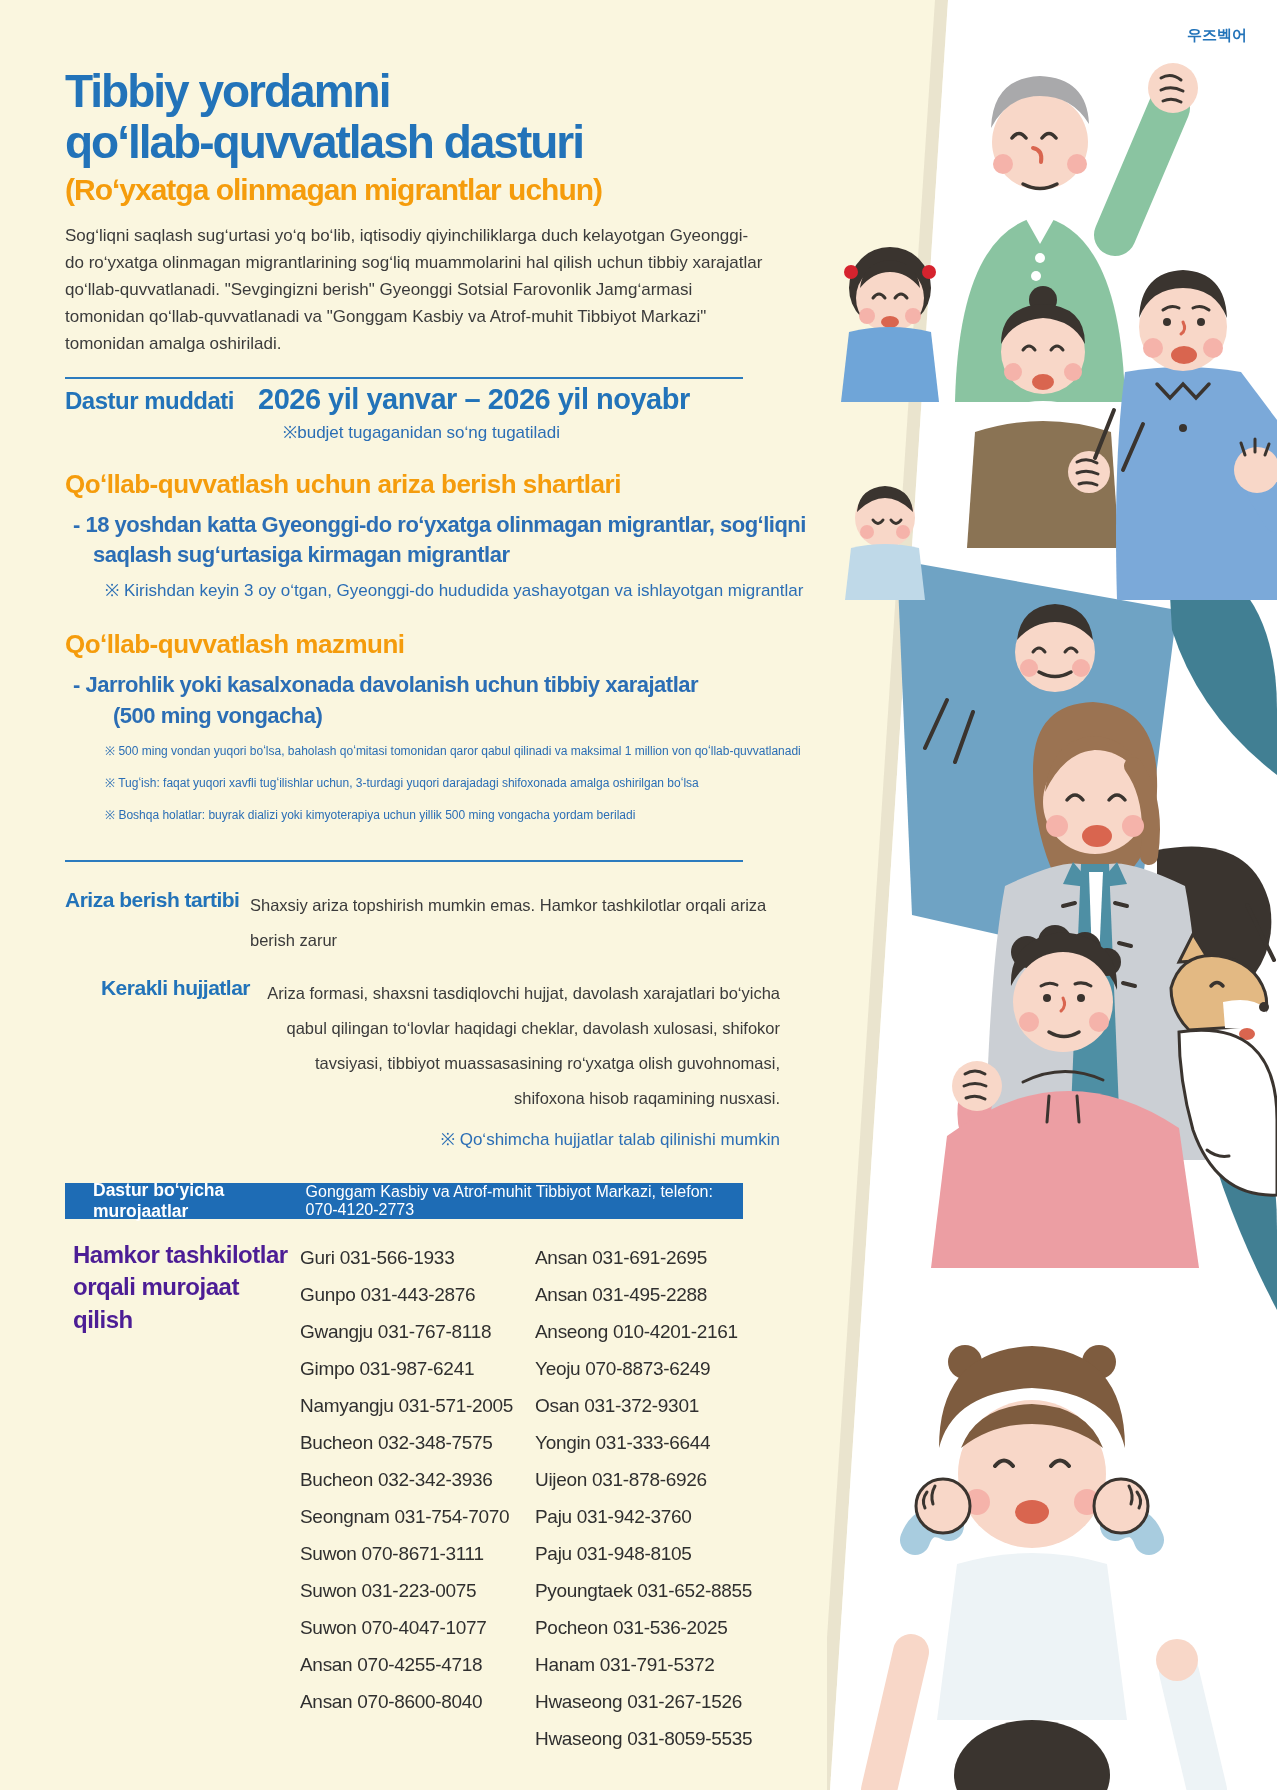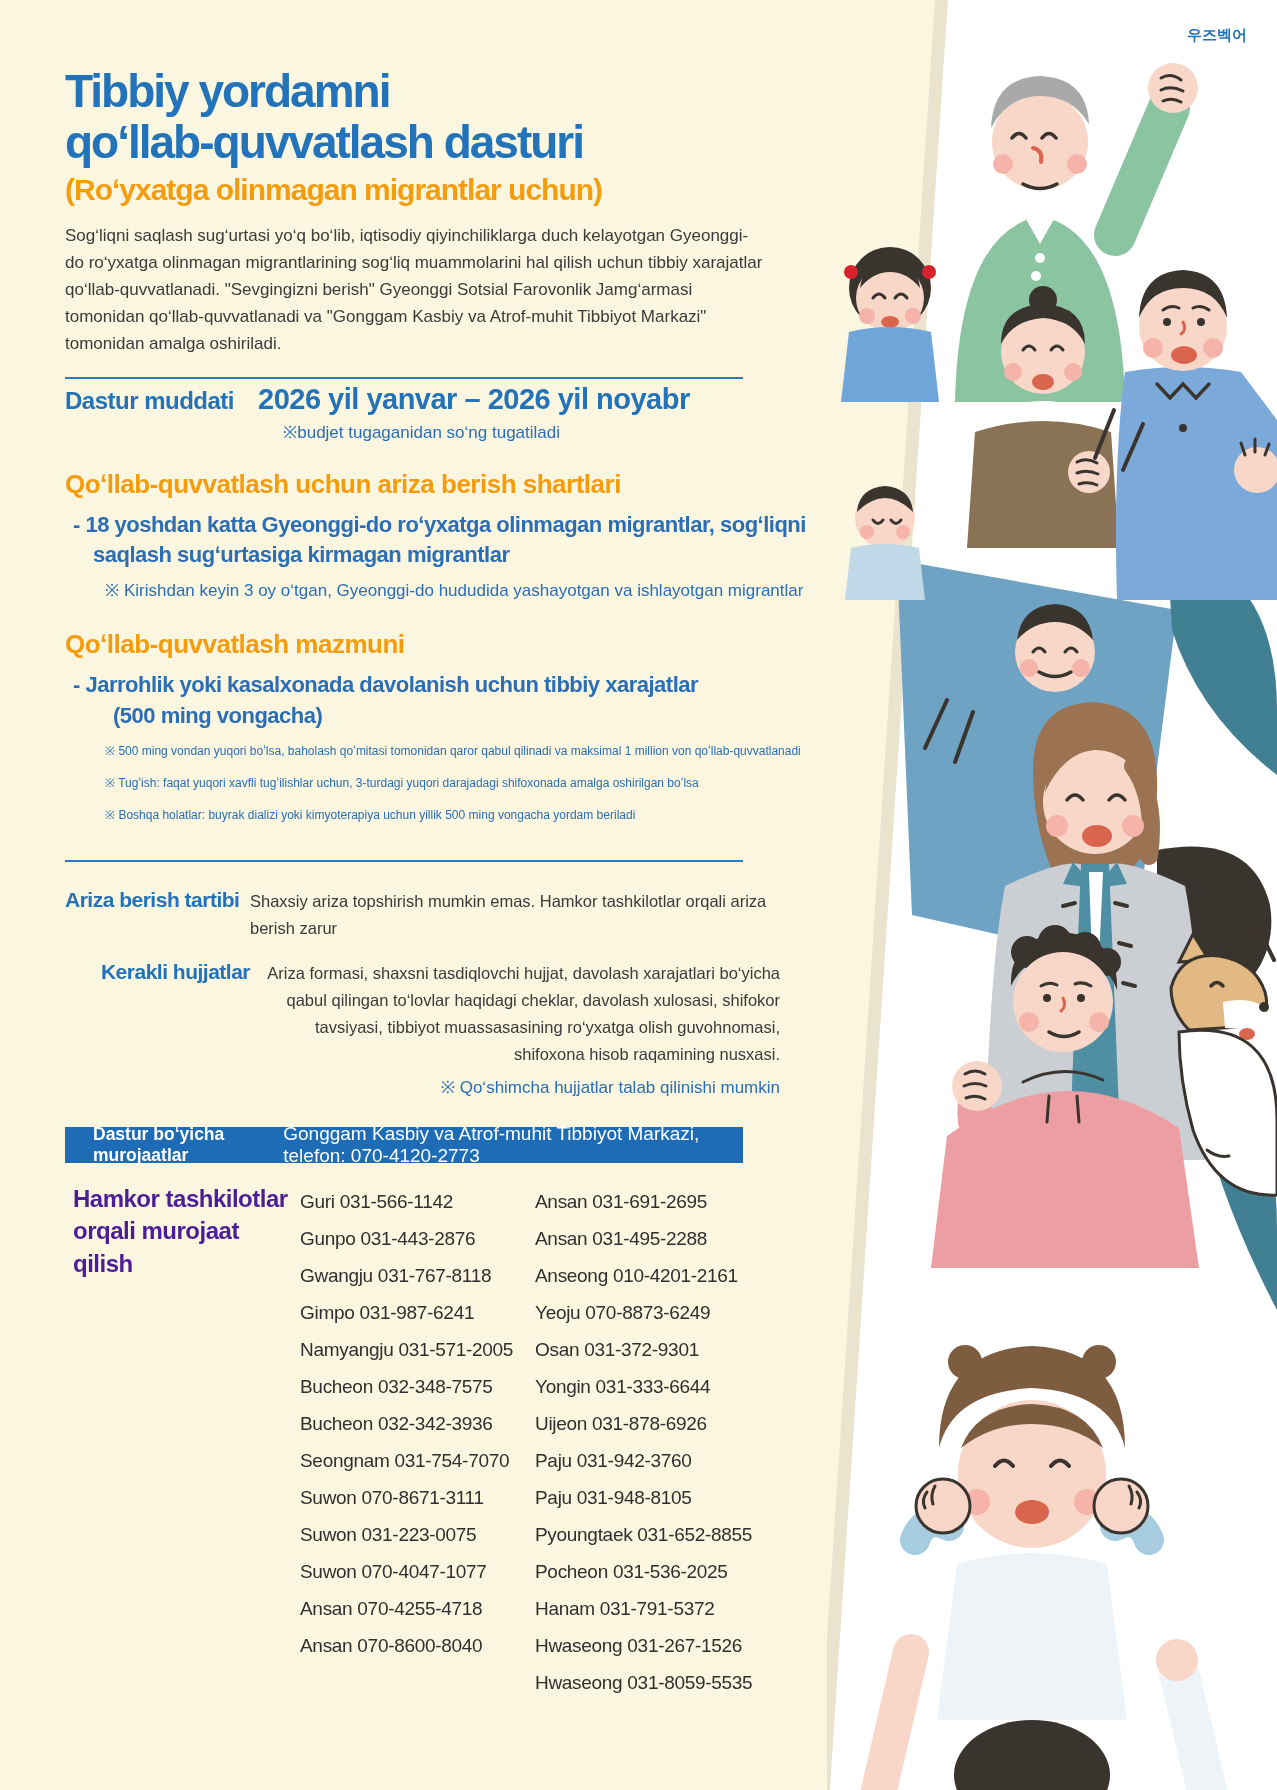--- a/index.html
+++ b/index.html
@@ -19,26 +19,26 @@
   .sec-heading{margin:26px 0 0 0;color:#F59C0C;font-size:26px;font-weight:800;letter-spacing:-0.5px;}
   .bullet{margin:10px 0 0 8px;width:720px;color:#2B6EB5;font-size:22px;font-weight:800;
           line-height:1.4;letter-spacing:-0.5px;padding-left:20px;text-indent:-20px;}
   .bullet-l2{margin-left:40px;text-indent:0;padding-left:0;}
   .note{margin:7px 0 0 40px;width:690px;color:#2B6EB5;font-size:17px;line-height:25px;
         padding-left:22px;text-indent:-22px;}
   .notes > div{margin:7px 0 0 40px;width:700px;color:#2B6EB5;font-size:12px;line-height:25px;
         padding-left:22px;text-indent:-22px;}
   .info-row{display:flex;margin-top:26px;}
   .info-label{width:185px;flex:none;color:#2273B9;font-size:21px;font-weight:800;letter-spacing:-0.5px;}
-  .info-text{flex:1;font-size:16.5px;line-height:27px;color:#3B3B3B;max-width:530px;}
+  .info-text{flex:1;font-size:16.5px;line-height:35px;color:#3B3B3B;max-width:530px;}
   .info-note{margin-top:6px;color:#2B6EB5;font-size:17px;}
   .contact-bar{margin-top:26px;width:678px;height:36px;background:#1E6CB5;display:flex;
         align-items:center;gap:18px;padding:0 0 0 28px;box-sizing:border-box;}
   .contact-bar-label{color:#fff;font-size:17.5px;font-weight:800;}
-  .contact-bar-value{color:#fff;font-size:19px;}
+  .contact-bar-value{color:#fff;font-size:16px;}
   .partners{display:flex;margin-top:20px;}
   .partners-heading{width:235px;flex:none;color:#4c1d95;font-size:24px;font-weight:800;
         line-height:1.35;letter-spacing:-0.5px;padding-left:8px;box-sizing:border-box;}
   .phone-col{width:235px;flex:none;}
   .phone-col > div{font-size:19px;line-height:37px;color:#2F2F2F;letter-spacing:-0.3px;white-space:nowrap;}
 </style>
 </head>
 <body>
 
 <div class="page">
@@ -266,21 +266,21 @@
       <span class="contact-bar-label">Dastur boʻyicha murojaatlar</span>
       <span class="contact-bar-value">Gonggam Kasbiy va Atrof-muhit Tibbiyot Markazi, telefon: 070-4120-2773</span>
     </div>
 
     <div class="partners">
       <div class="partners-heading">
         <span>Hamkor tashkilotlar</span><br>
         <span>orqali murojaat qilish</span>
       </div>
       <div class="phone-col">
-          <div>Guri 031-566-1142</div>
+          <div>Guri 031-566-1933</div>
           <div>Gunpo 031-443-2876</div>
           <div>Gwangju 031-767-8118</div>
           <div>Gimpo 031-987-6241</div>
           <div>Namyangju 031-571-2005</div>
           <div>Bucheon 032-348-7575</div>
           <div>Bucheon 032-342-3936</div>
           <div>Seongnam 031-754-7070</div>
           <div>Suwon 070-8671-3111</div>
           <div>Suwon 031-223-0075</div>
           <div>Suwon 070-4047-1077</div>

